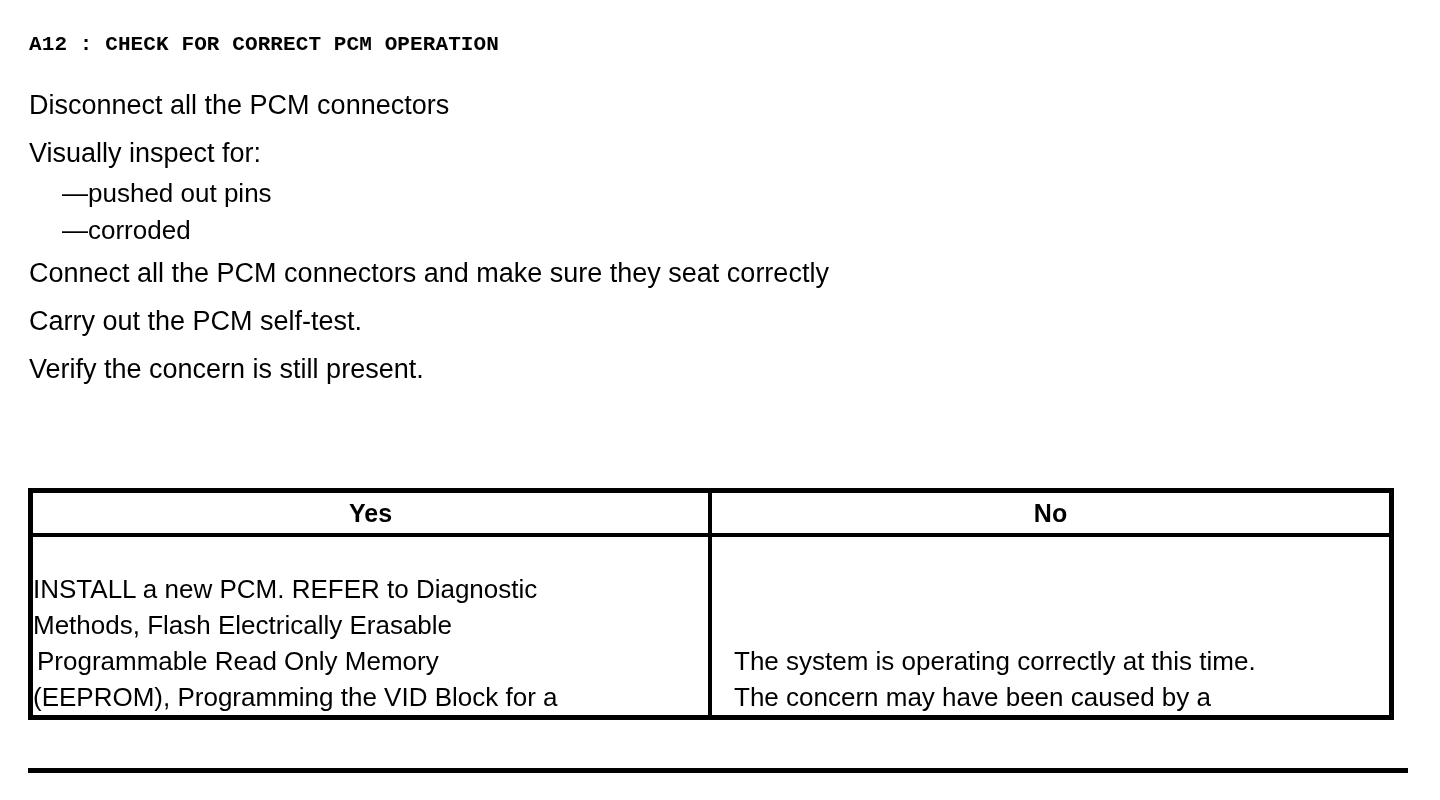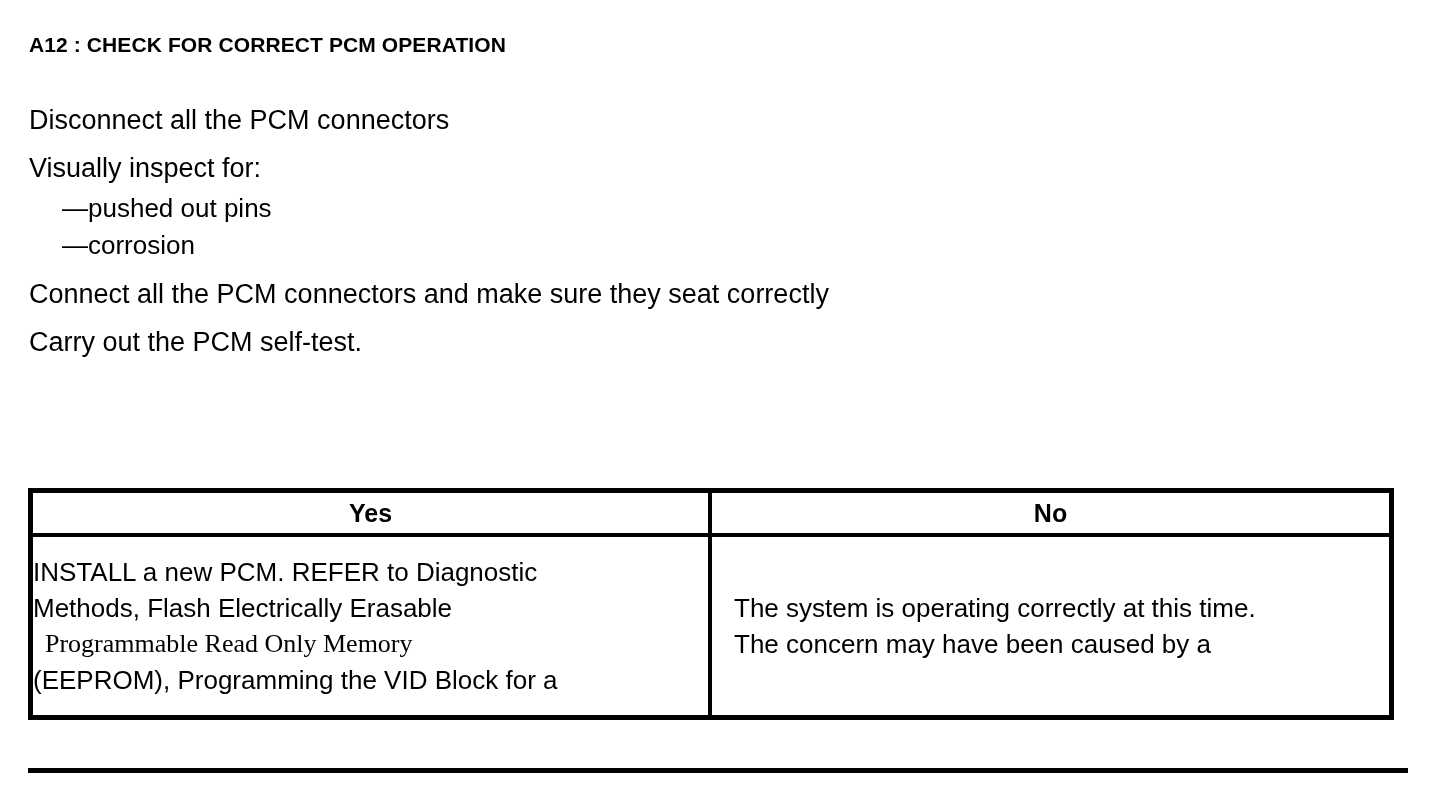--- a/index.html
+++ b/index.html
@@ -24,46 +24,47 @@
 
   
   .doc-title {
     position: absolute;
     left: 29px;
     top: 33px;
     font-size: 21px;
     font-weight: bold;
     letter-spacing: 0.1px;
     white-space: nowrap;
+    font-family: Liberation Mono, monospace;
   }
 
   
   .body-block {
     position: absolute;
     left: 29px;
-    top: 96px;
+    top: 81px;
     width: 1370px;
   }
   .line {
     font-size: 27px;
     line-height: 48px;
     white-space: nowrap;
   }
   .line.bold {
     font-weight: bold;
   }
   .bullet {
     font-size: 26px;
     line-height: 37px;
     white-space: nowrap;
     padding-left: 33px;
   }
   .bullet-group {
     margin-top: -2px;
-    margin-bottom: 6px;
+    margin-bottom: 0;
   }
 
   
   .decision-table {
     position: absolute;
     left: 28px;
     top: 488px;
     width: 1366px;
     border: 5px solid #000;
     box-sizing: border-box;
@@ -91,33 +92,32 @@
   .head-cell {
     display: flex;
     align-items: center;
     justify-content: center;
     font-size: 25px;
     font-weight: bold;
   }
   .body-cell {
     display: flex;
     flex-direction: column;
-    justify-content: center;
+    justify-content: flex-end;
   }
   .cell-line {
     font-size: 26px;
     line-height: 36px;
     white-space: nowrap;
   }
   .cell-line.centered {
     text-align: center;
   }
   .cell-line.indented {
-    padding-left: 12px;
-    font-family: Liberation Serif, serif;
+    padding-left: 4px;
   }
   .col-no .cell-line {
     padding-left: 22px;
   }
 
   
   .bottom-rule {
     position: absolute;
     left: 28px;
     top: 768px;
@@ -134,27 +134,28 @@
   <div class="doc-title">A12 : CHECK FOR CORRECT PCM OPERATION</div>
 
   <div class="body-block">
 
     <div class="line">Disconnect all the PCM connectors</div>
 
     <div class="line">Visually inspect for:</div>
 
     <div class="bullet-group">
       <div class="bullet">—pushed out pins</div>
-      <div class="bullet">—corrosion</div>
+      <div class="bullet">—corroded</div>
     </div>
 
     <div class="line">Connect all the PCM connectors and make sure they seat correctly</div>
 
     <div class="line">Carry out the PCM self-test.</div>
 
+    <div class="line">Verify the concern is still present.</div>
 
 
   </div>
 
   <div class="decision-table">
 
     <div class="table-head">
       <div class="col-yes head-cell">Yes</div>
       <div class="col-no head-cell">No</div>
     </div>

